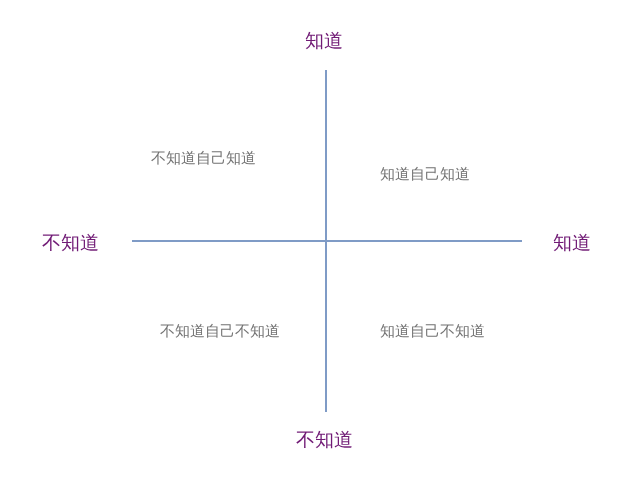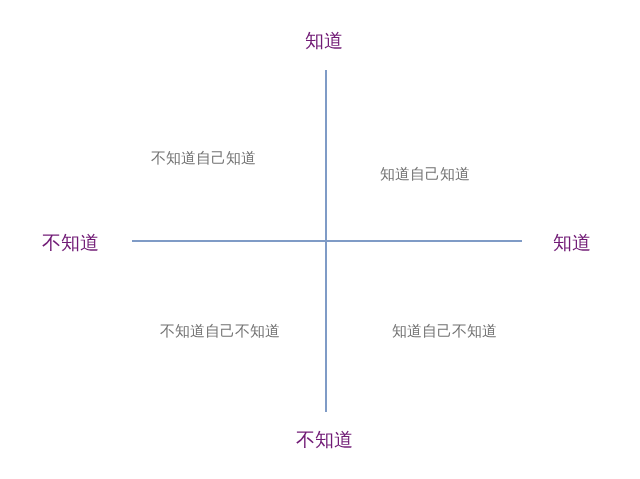--- a/index.html
+++ b/index.html
@@ -18,14 +18,14 @@
   <div class="hline" style="background: rgb(127, 155, 198);"></div>
 
   <div class="axis-label" style="left:305px; top:28px;">知道</div>
   <div class="axis-label" style="left:296px; top:427px;">不知道</div>
   <div class="axis-label" style="left:42px; top:230px;">不知道</div>
   <div class="axis-label" style="left:553px; top:230px;">知道</div>
 
   <div class="quad-label" style="left:151px; top:149px;">不知道自己知道</div>
   <div class="quad-label" style="left:380px; top:149px;margin-top:16px;">知道自己知道</div>
   <div class="quad-label" style="left:160px; top:322px;">不知道自己不知道</div>
-  <div class="quad-label" style="left:392px; top:322px;">知道自己不知道</div>
+  <div class="quad-label" style="left:380px; top:322px;">知道自己不知道</div>
 </div>
 
 </body></html>

